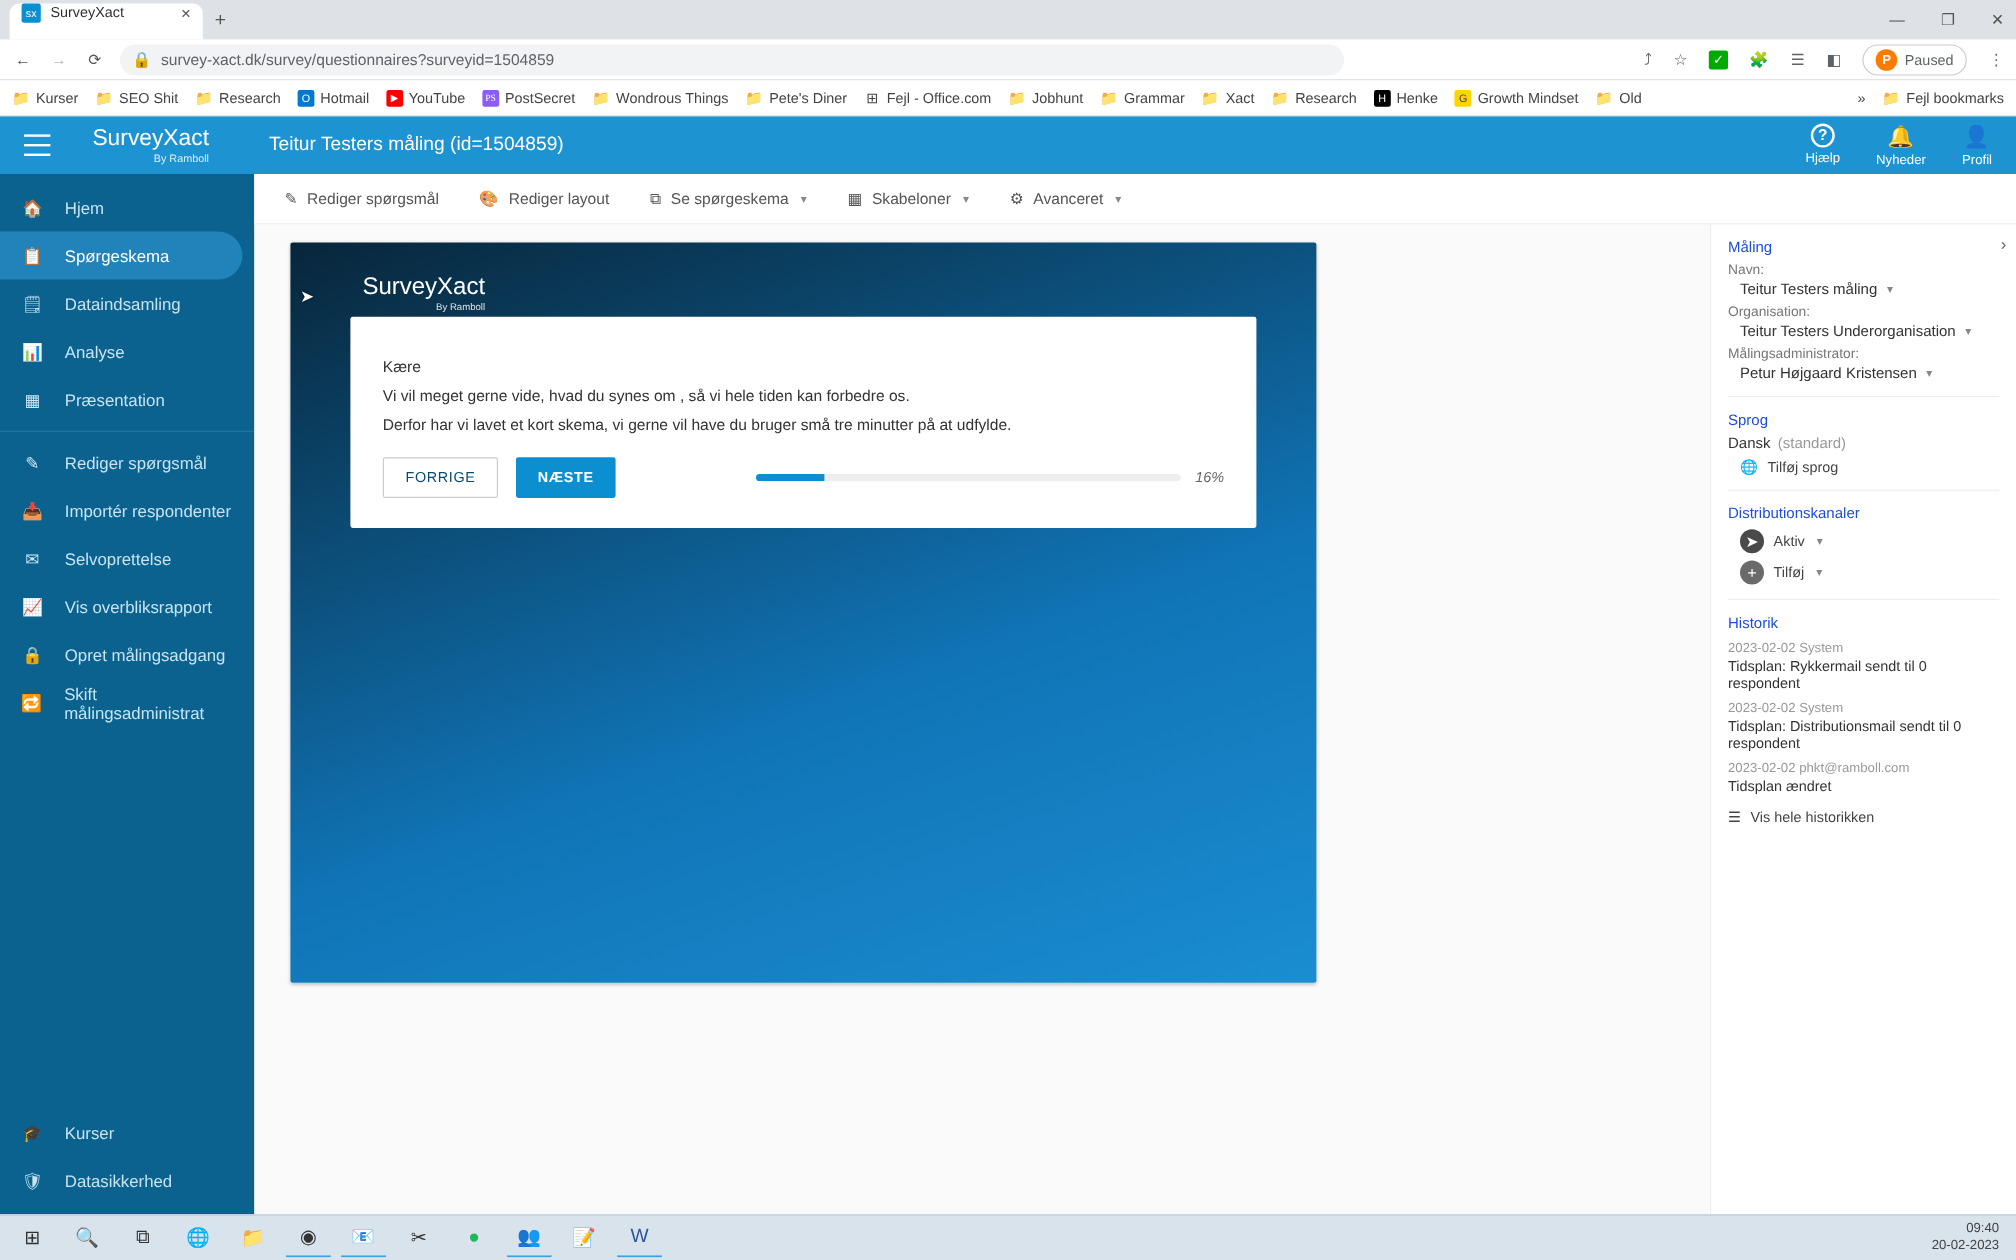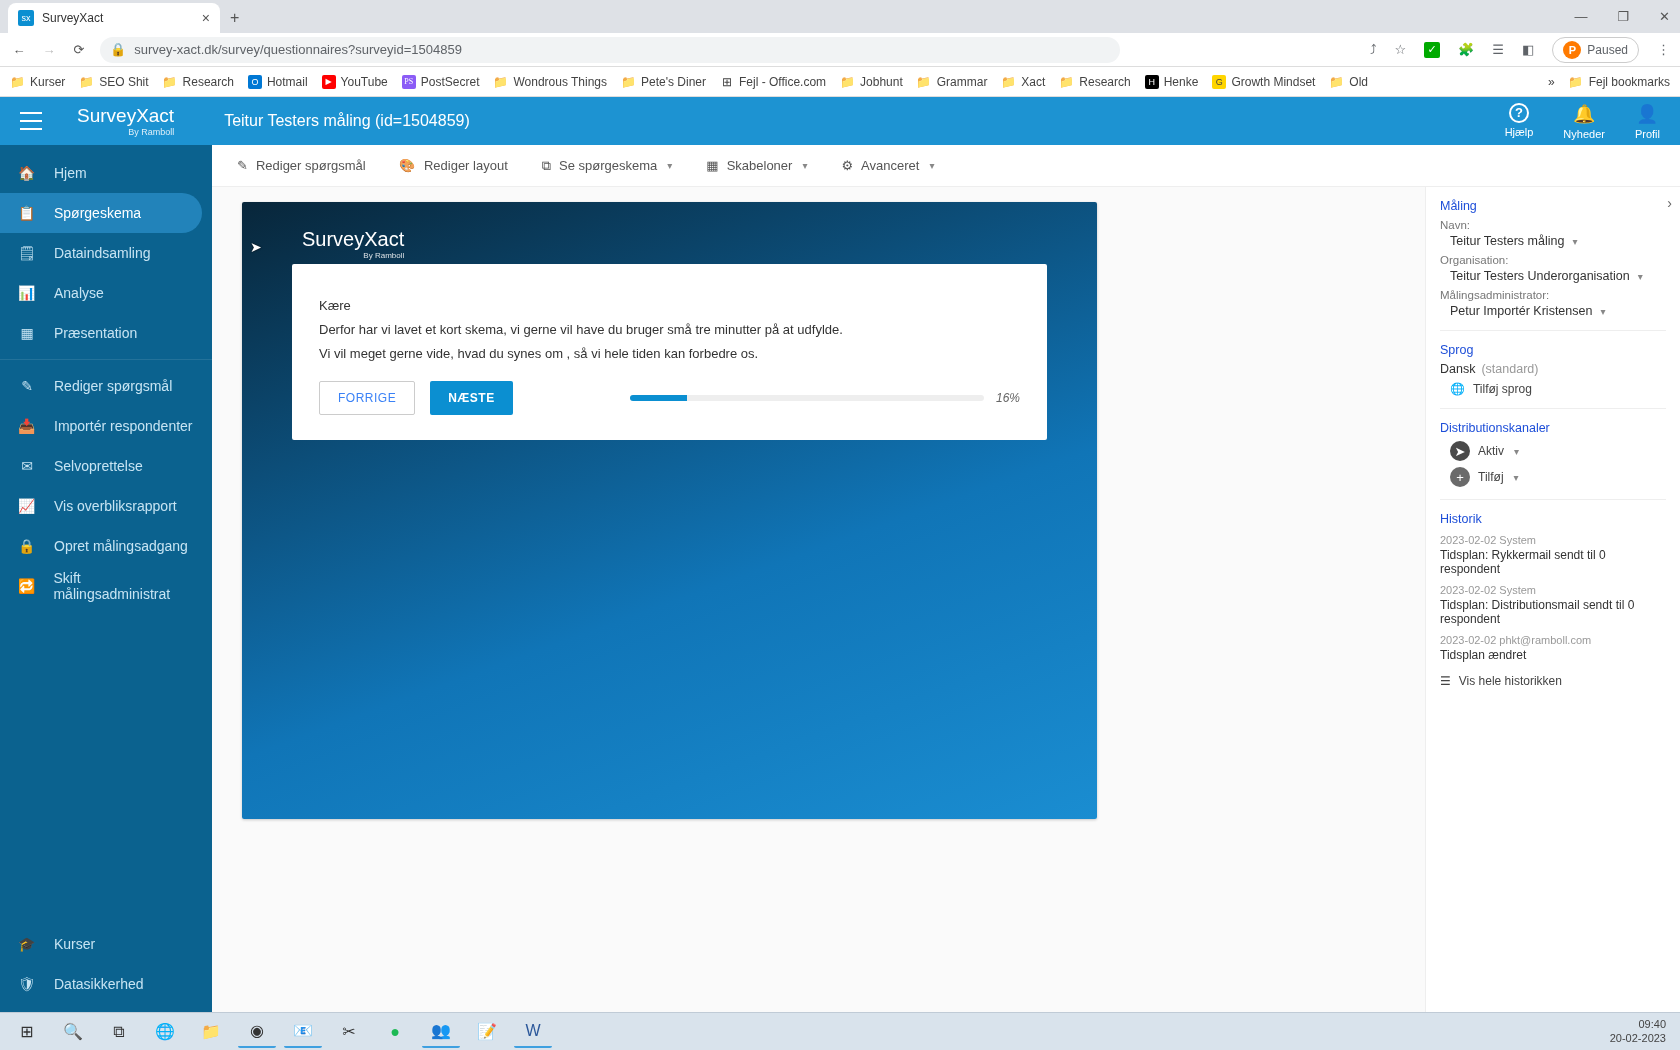--- a/index.html
+++ b/index.html
@@ -1,19 +1,19 @@
 <!DOCTYPE html>
 <html><head>
 <meta charset="utf-8">
 <style>
 * { box-sizing: border-box; margin: 0; padding: 0; }
 body { font-family: "Segoe UI", Arial, sans-serif; font-size: 13px; color: #333; background: #f5f5f5; width: 1680px; height: 1050px; overflow: hidden; position: relative; }
 
 .browser-tabbar { height: 33px; background: #dee1e6; display: flex; align-items: flex-end; padding-left: 8px; }
-.browser-tab { background: #fff; height: 30px; width: 212px; border-radius: 8px 8px 0 0; display: flex; align-items: center; padding: 0 10px; font-size: 12px; gap: 8px; position: relative; }
+.browser-tab { background: #fff; height: 30px; width: 161px; border-radius: 8px 8px 0 0; display: flex; align-items: flex-start; padding: 0 10px; font-size: 12px; gap: 8px; position: relative; }
 .browser-tab .tab-favicon { width: 16px; height: 16px; background: #0b8fd1; border-radius: 2px; display:flex; align-items:center; justify-content:center; color:#fff; font-size:9px; }
 .browser-tab .tab-close { margin-left: auto; font-size: 14px; color: #555; cursor: pointer; }
 .browser-tabbar .new-tab { margin-left: 10px; margin-bottom: 6px; font-size: 16px; color: #555; cursor: pointer; }
 .browser-winctl { position: absolute; right: 10px; top: 0; display: flex; gap: 30px; color: #555; font-size: 13px; height: 33px; align-items: center; }
 .browser-addrbar { height: 34px; background: #fff; border-bottom: 1px solid #ddd; display: flex; align-items: center; padding: 0 10px; gap: 12px; }
 .nav-icon { width: 18px; text-align: center; color: #555; cursor: pointer; }
 .addr-input { flex: 0 0 auto; height: 26px; background: #f1f3f4; border-radius: 13px; display: flex; align-items: center; padding: 0 10px; font-size: 13px; color: #5f6368; width: 1020px; gap: 8px; }
 .addr-input .lock { color: #5f6368; }
 .addr-right { margin-left: auto; display: flex; align-items: center; gap: 18px; color: #5f6368; }
 .addr-right .paused-pill { border: 1px solid #ccc; border-radius: 16px; padding: 3px 10px; display: flex; align-items: center; gap: 6px; font-size: 12px; }
@@ -48,21 +48,21 @@
 .chev { font-size: 10px; color: #888; margin-left: 2px; }
 
 .preview-wrap { display: flex; flex: 1; overflow: hidden; }
 .preview-main { flex: 1; padding: 15px 15px 15px 30px; overflow: auto; }
 .preview-canvas { width: 855px; height: 617px; background: linear-gradient(160deg, #08263a 0%, #1075b7 60%, #1a8dd1 100%); border-radius: 2px; position: relative; box-shadow: 0 1px 3px rgba(0,0,0,.2); }
 .preview-logo { position: absolute; top: 26px; left: 60px; color: #fff; font-size: 20px; font-weight: 400; }
 .preview-logo .sub2 { font-size: 8px; text-align: right; display:block; opacity:.85; }
 .survey-card { position: absolute; top: 62px; left: 50px; right: 50px; background: #fff; border-radius: 2px; padding: 25px 27px; color: #333; font-size: 13px; }
 .survey-card p { margin: 9px 0; }
 .survey-btns { margin-top: 20px; display: flex; align-items: center; gap: 15px; }
-.btn-prev { background: #fff; border: 1px solid #ccc; color: #3b82f6; padding: 9px 18px; font-size: 12px; border-radius: 2px; cursor: not-allowed; letter-spacing: .5px; }
+.btn-prev { background: #fff; border: 1px solid #ccc; color: #0c4a6e; padding: 9px 18px; font-size: 12px; border-radius: 2px; cursor: not-allowed; letter-spacing: .5px; }
 .btn-next { background: #0b8fd1; color: #fff; border: none; padding: 10px 18px; font-size: 12px; border-radius: 2px; cursor: pointer; letter-spacing: .5px; font-weight:600;}
 .progress-wrap { display: flex; align-items: center; gap: 12px; margin-left: auto; width: 390px; }
 .progress-bar { flex: 1; height: 6px; background: #eee; border-radius: 3px; overflow: hidden; }
 .progress-fill { height: 100%; background: #0b8fd1; width: 16%; }
 .progress-pct { font-size: 12px; color: #666; font-style: italic; }
 
 .cursor-arrow { position: absolute; top: 37px; left: 8px; color: #fff; font-size: 14px; text-shadow: 0 0 2px #000; }
 
 .right-panel { width: 255px; background: #fff; border-left: 1px solid #eee; padding: 12px 14px; font-size: 12px; color: #444; overflow: auto; position: relative; }
 .right-panel .toggle-arrow { position: absolute; top: 8px; right: 8px; font-size: 14px; color: #666; cursor: pointer; }
@@ -322,22 +322,22 @@
     <div class="preview-wrap">
       <div class="preview-main">
         <div class="preview-canvas">
           <span class="cursor-arrow">➤</span>
           <div class="preview-logo">
             <span>SurveyXact</span>
             <span class="sub2">By Ramboll</span>
           </div>
           <div class="survey-card">
             <p>Kære</p>
+            <p>Vi vil meget gerne vide, hvad du synes om , så vi hele tiden kan forbedre os.</p>
             <p>Derfor har vi lavet et kort skema, vi gerne vil have du bruger små tre minutter på at udfylde.</p>
-            <p>Vi vil meget gerne vide, hvad du synes om , så vi hele tiden kan forbedre os.</p>
             <div class="survey-btns">
               <button class="btn-prev">FORRIGE</button>
               <button class="btn-next">NÆSTE</button>
               <div class="progress-wrap">
                 <div class="progress-bar">
                   <div class="progress-fill" style="width: 16%;"></div>
                 </div>
                 <span class="progress-pct">16%</span>
               </div>
             </div>
@@ -354,21 +354,21 @@
               <span>Teitur Testers måling</span>
               <span class="chev">▾</span>
             </div>
           <div class="rp-label">Organisation:</div>
           <div class="rp-value">
               <span>Teitur Testers Underorganisation</span>
               <span class="chev">▾</span>
             </div>
           <div class="rp-label">Målingsadministrator:</div>
           <div class="rp-value">
-              <span>Petur Importér Kristensen</span>
+              <span>Petur Højgaard Kristensen</span>
               <span class="chev">▾</span>
             </div>
         </div>
         <div class="rp-divider"></div>
         <div class="rp-section">
           <div class="rp-title">Sprog</div>
           <div class="rp-value" style="padding-left:0;">
             <span>Dansk</span>
             <span class="rp-muted">(standard)</span>
           </div>

